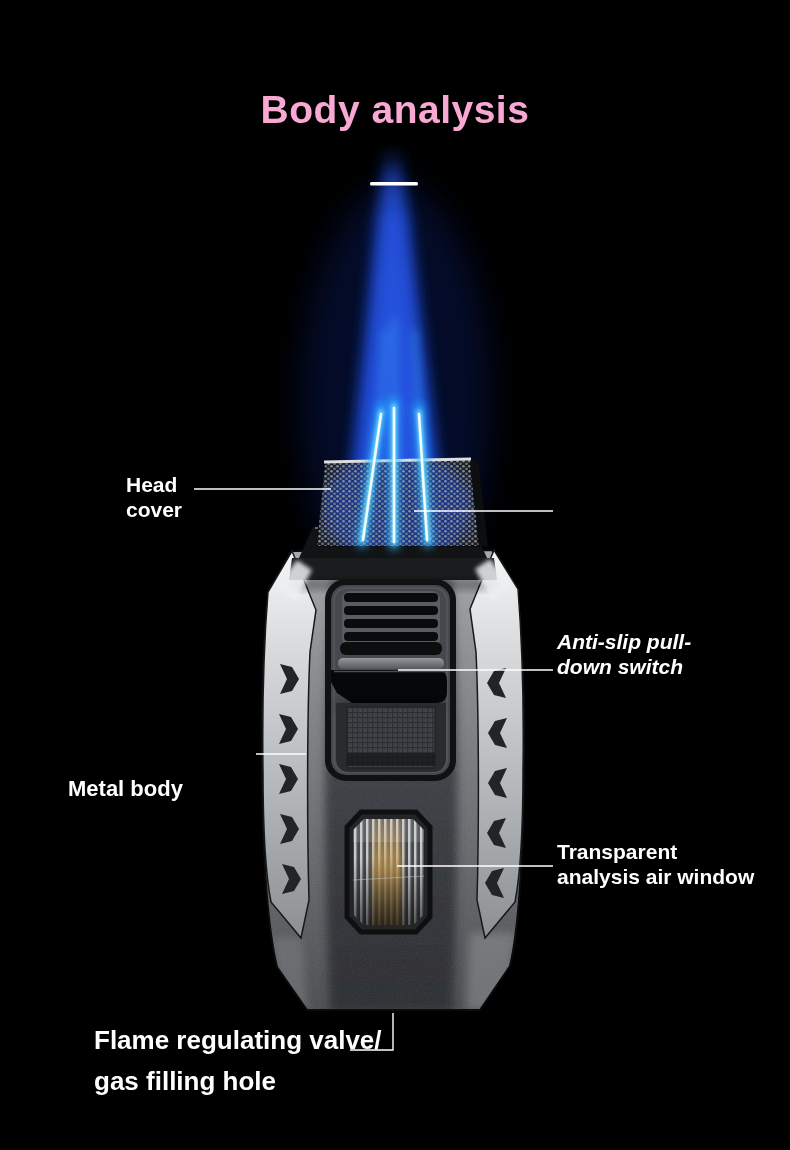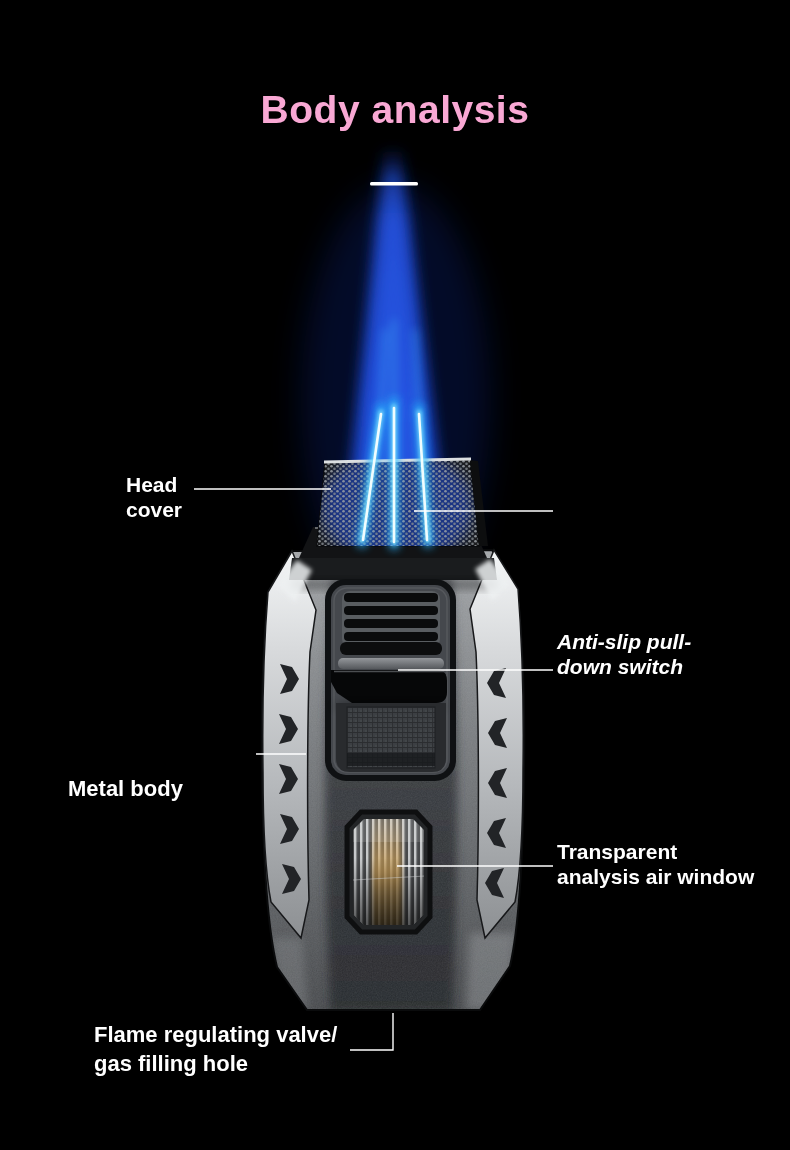--- a/index.html
+++ b/index.html
@@ -8,21 +8,21 @@
   .stage svg{position:absolute;left:0;top:0;}
   .title{position:absolute;left:0;top:88px;width:100%;text-align:center;color:#f9a8d4;
          font-size:39px;font-weight:700;letter-spacing:.5px;margin:0;}
   .callout-label{position:absolute;color:#fff;font-weight:700;white-space:pre-line;
          font-size:21px;line-height:25px;}
   #lbl-head{left:126px;top:472px;}
   #lbl-nozzle{left:557px;top:479px;}
   #lbl-switch{left:557px;top:629px;font-style:italic;}
   #lbl-metal{left:68px;top:736px;font-size:22px;line-height:26px;margin-top:40px;}
   #lbl-window{left:557px;top:839px;}
-  #lbl-valve{left:94px;top:1020px;font-size:22px;line-height:29px;}
+  #lbl-valve{left:94px;top:1020px;font-size:26px;line-height:41px;}
 </style>
 </head>
 <body>
 
 <div class="stage">
 
 <svg width="790" height="1150" viewBox="0 0 790 1150">
   <defs>
     <filter id="b2" x="-50%" y="-50%" width="200%" height="200%">
           <feGaussianBlur stdDeviation="2"></feGaussianBlur>

